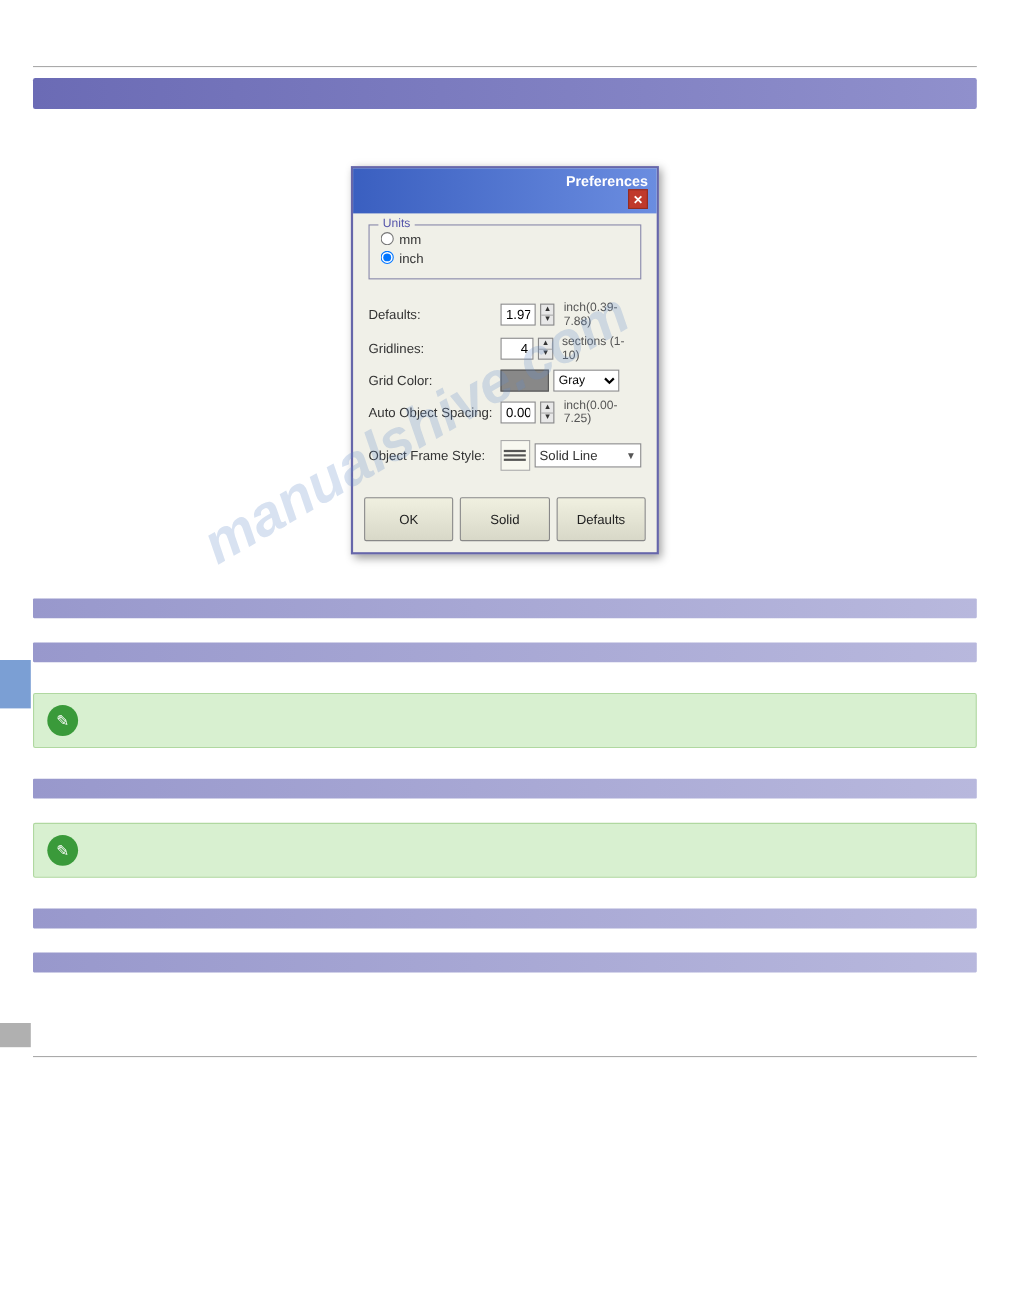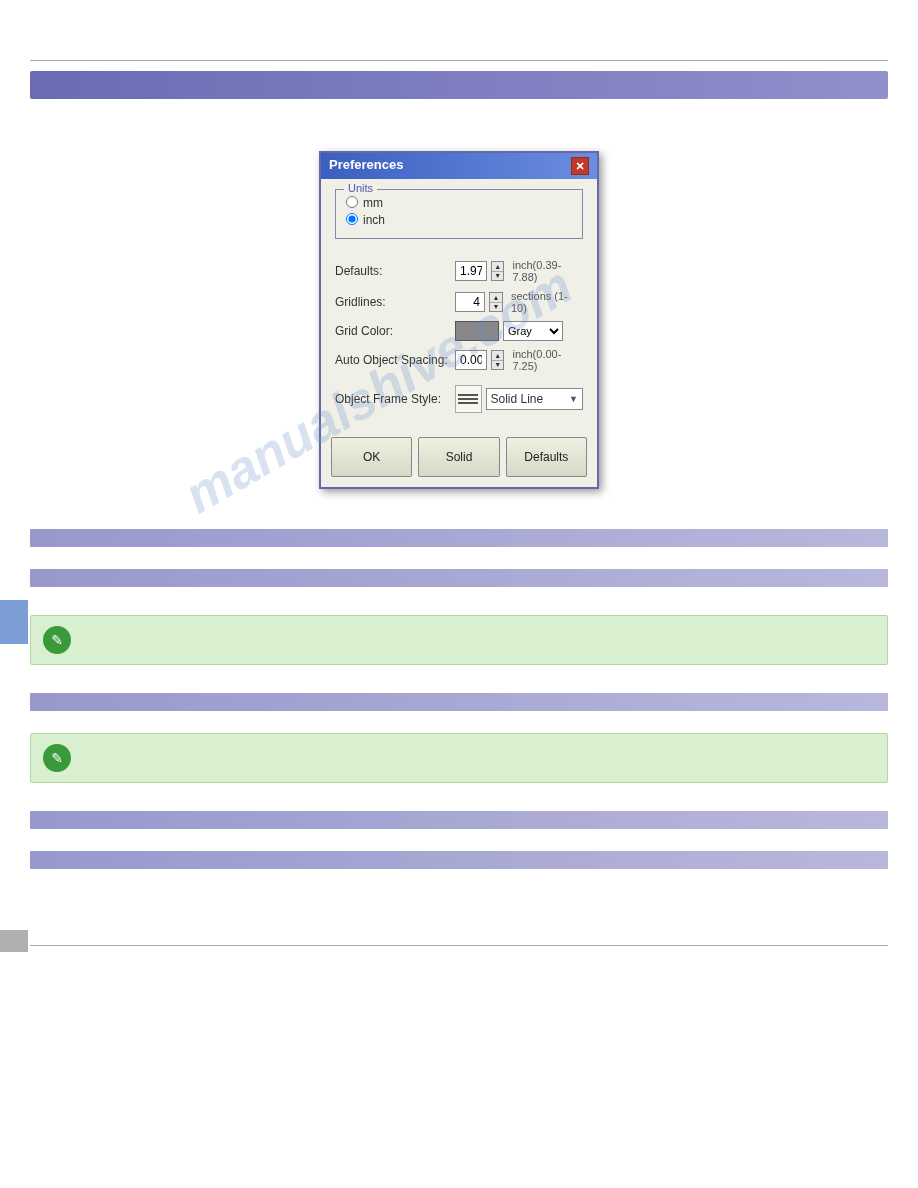--- a/index.html
+++ b/index.html
@@ -63,22 +63,23 @@
       margin-top: 10px;
     }
 
     .dialog-titlebar {
       background: linear-gradient(to right, #3a5fc0, #6b8de0);
       color: #fff;
       padding: 4px 8px;
       font-size: 13px;
       font-weight: bold;
       display: flex;
-      align-items: flex-start;
+      align-items: flex-end;
       justify-content: space-between;
+      flex-direction: column;
     }
 
     .dialog-close-btn {
       background: #c0392b;
       color: #fff;
       border: 1px solid #922b21;
       width: 18px;
       height: 18px;
       cursor: pointer;
       font-size: 11px;

